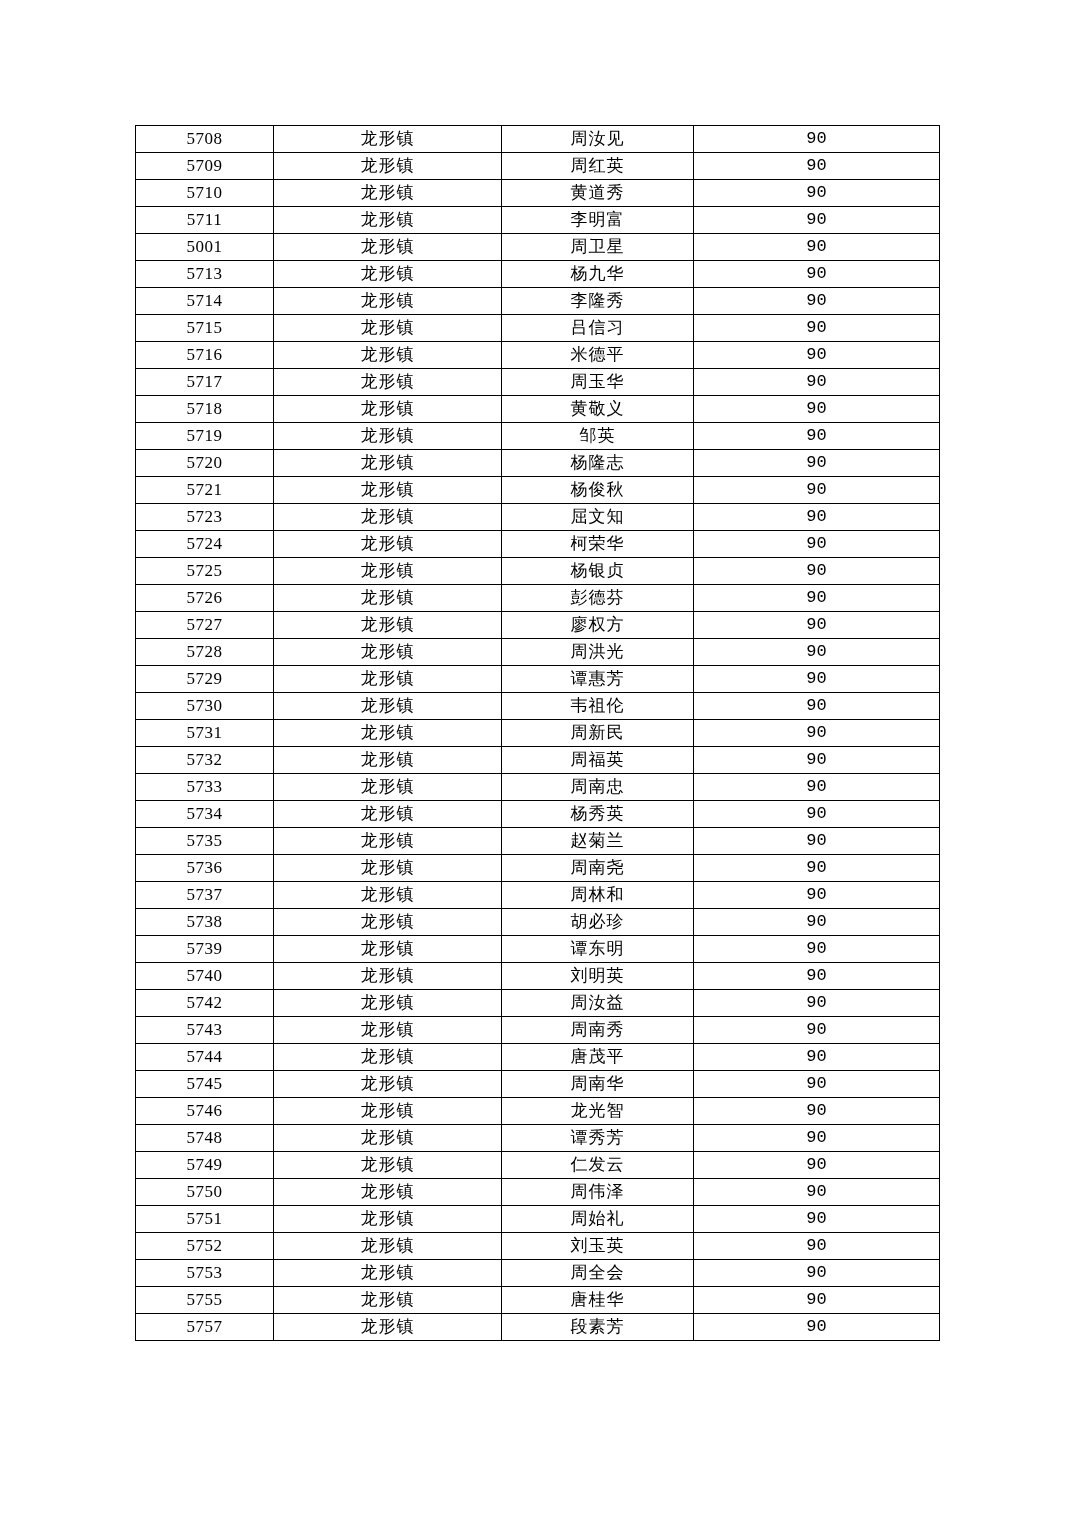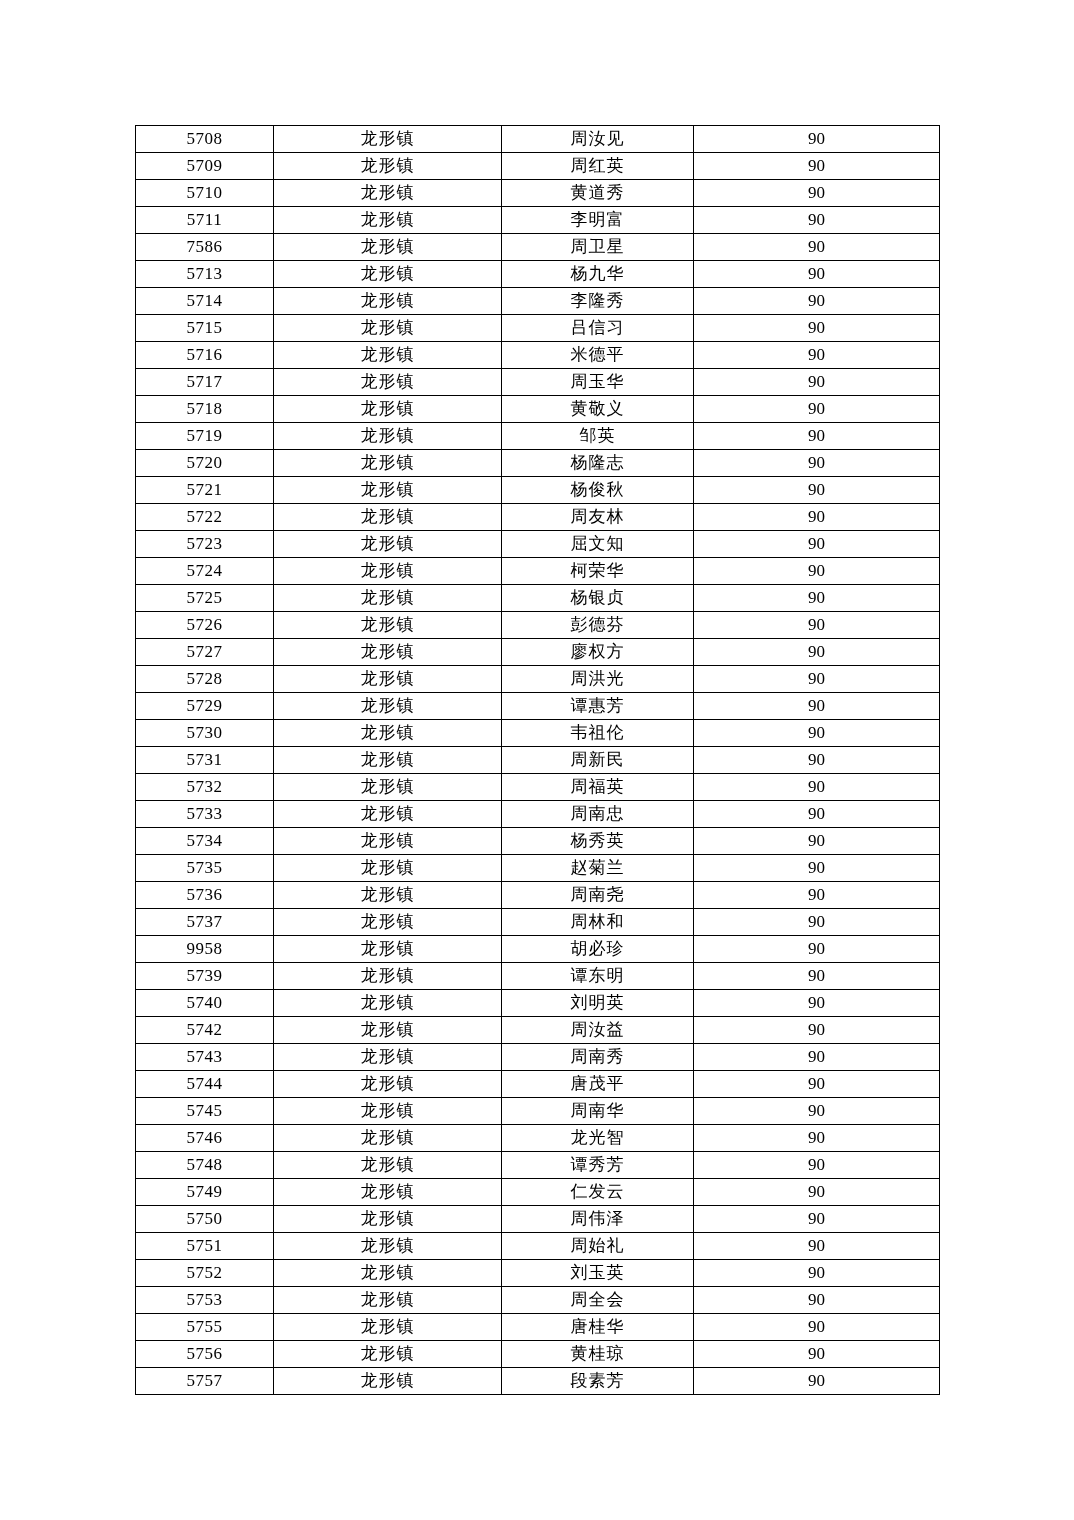--- a/index.html
+++ b/index.html
@@ -42,21 +42,21 @@
     padding: 0;
     vertical-align: middle;
     text-align: center;
     font-size: 17px;
     white-space: nowrap;
     overflow: hidden;
   }
   td.id    { font-size: 18px; letter-spacing: 0.5px; }
   td.town  { font-size: 15.5px; letter-spacing: 1px; }
   td.name  { font-size: 16px; letter-spacing: 1px; }
-  td.score { font-size: 17px; }
+  td.score { font-size: 17px; font-family: Liberation Mono, monospace; }
 </style>
 </head>
 <body>
 
 <div class="page">
   <div class="table-wrap">
     <table class="roster">
       <colgroup>
         <col class="c-id">
         <col class="c-town">
@@ -82,21 +82,21 @@
             <td class="name">黄道秀</td>
             <td class="score">90</td>
           </tr>
           <tr>
             <td class="id">5711</td>
             <td class="town">龙形镇</td>
             <td class="name">李明富</td>
             <td class="score">90</td>
           </tr>
           <tr>
-            <td class="id">7586</td>
+            <td class="id">5001</td>
             <td class="town">龙形镇</td>
             <td class="name">周卫星</td>
             <td class="score">90</td>
           </tr>
           <tr>
             <td class="id">5713</td>
             <td class="town">龙形镇</td>
             <td class="name">杨九华</td>
             <td class="score">90</td>
           </tr>
@@ -142,26 +142,20 @@
             <td class="name">杨隆志</td>
             <td class="score">90</td>
           </tr>
           <tr>
             <td class="id">5721</td>
             <td class="town">龙形镇</td>
             <td class="name">杨俊秋</td>
             <td class="score">90</td>
           </tr>
           <tr>
-            <td class="id">5722</td>
-            <td class="town">龙形镇</td>
-            <td class="name">周友林</td>
-            <td class="score">90</td>
-          </tr>
-          <tr>
             <td class="id">5723</td>
             <td class="town">龙形镇</td>
             <td class="name">屈文知</td>
             <td class="score">90</td>
           </tr>
           <tr>
             <td class="id">5724</td>
             <td class="town">龙形镇</td>
             <td class="name">柯荣华</td>
             <td class="score">90</td>
@@ -238,21 +232,21 @@
             <td class="name">周南尧</td>
             <td class="score">90</td>
           </tr>
           <tr>
             <td class="id">5737</td>
             <td class="town">龙形镇</td>
             <td class="name">周林和</td>
             <td class="score">90</td>
           </tr>
           <tr>
-            <td class="id">9958</td>
+            <td class="id">5738</td>
             <td class="town">龙形镇</td>
             <td class="name">胡必珍</td>
             <td class="score">90</td>
           </tr>
           <tr>
             <td class="id">5739</td>
             <td class="town">龙形镇</td>
             <td class="name">谭东明</td>
             <td class="score">90</td>
           </tr>
@@ -325,26 +319,20 @@
           <tr>
             <td class="id">5753</td>
             <td class="town">龙形镇</td>
             <td class="name">周全会</td>
             <td class="score">90</td>
           </tr>
           <tr>
             <td class="id">5755</td>
             <td class="town">龙形镇</td>
             <td class="name">唐桂华</td>
-            <td class="score">90</td>
-          </tr>
-          <tr>
-            <td class="id">5756</td>
-            <td class="town">龙形镇</td>
-            <td class="name">黄桂琼</td>
             <td class="score">90</td>
           </tr>
           <tr>
             <td class="id">5757</td>
             <td class="town">龙形镇</td>
             <td class="name">段素芳</td>
             <td class="score">90</td>
           </tr>
         </tbody>
     </table>

